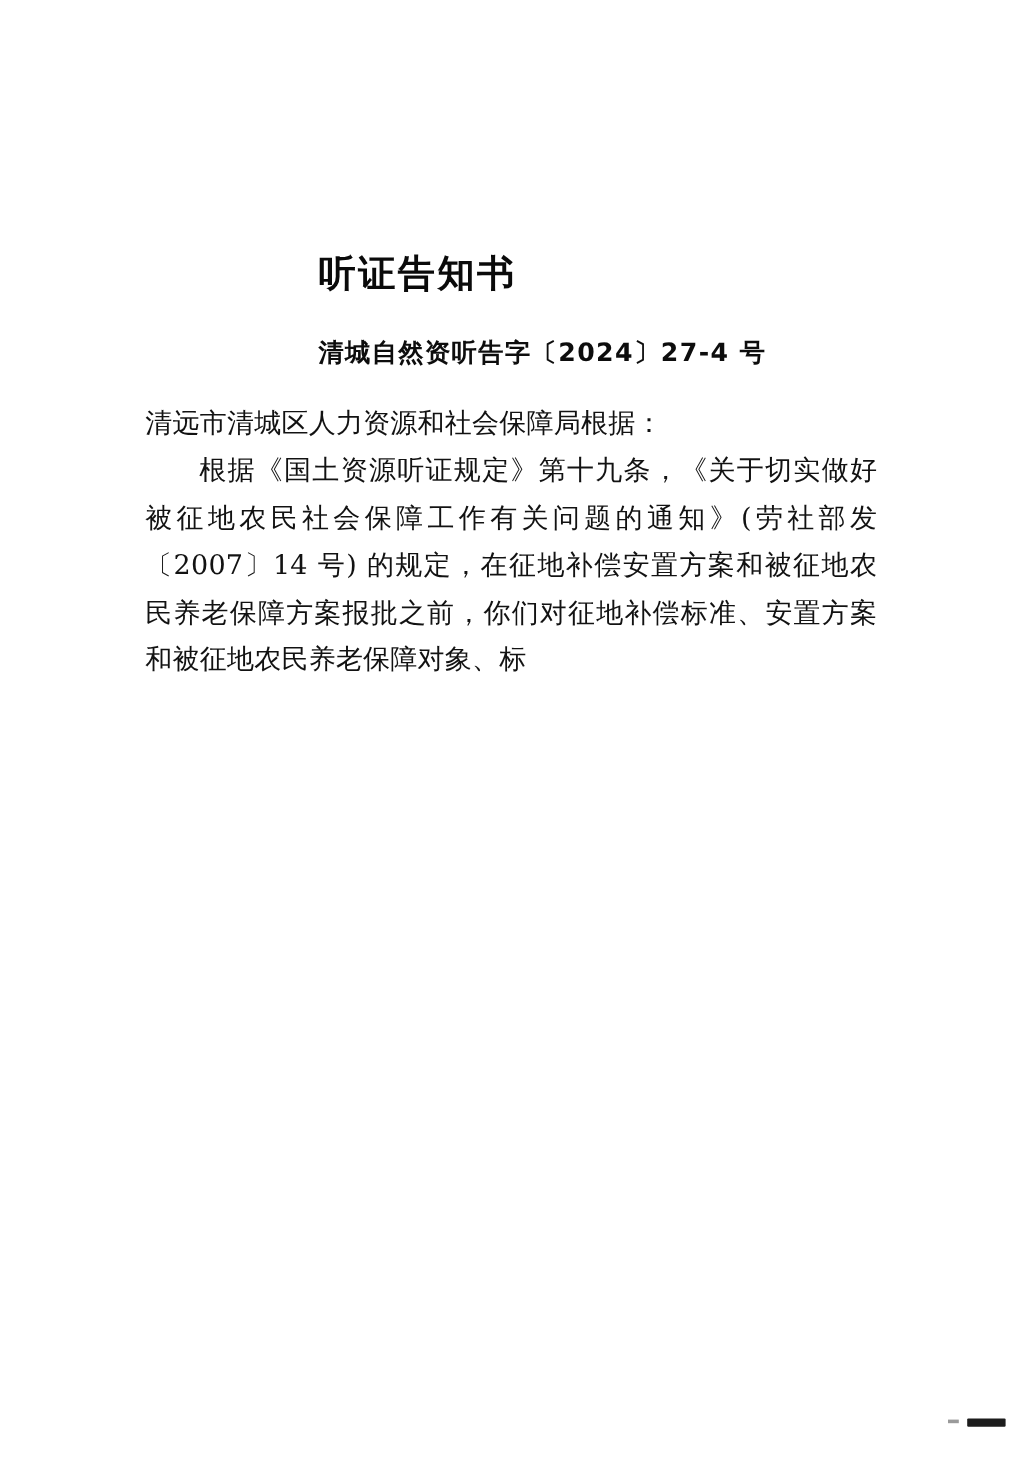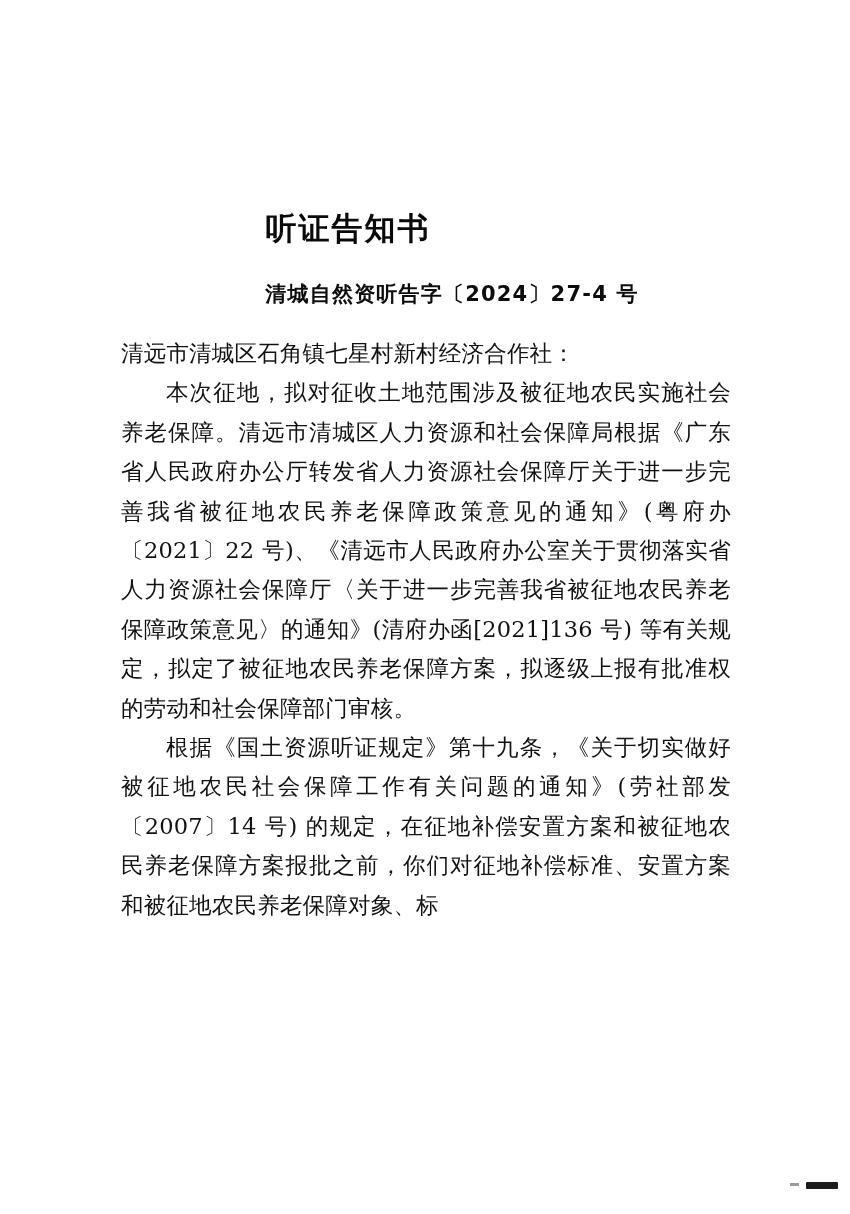--- a/index.html
+++ b/index.html
@@ -112,23 +112,22 @@
 <body>
 
 <div class="page">
   <div class="paper-tint"></div>
 
   <div class="doc-title">听证告知书</div>
 
   <div class="doc-number">清城自然资听告字〔2024〕27-4 号</div>
 
   <div class="body-block">
-    <p class="para salutation">清远市清城区石角镇七星村新村经济合作社：</p>
+    <p class="para salutation">清远市清城区人力资源和社会保障局根据：</p>
 
 
-    <p class="para indent">本次征地，拟对征收土地范围涉及被征地农民实施社会养老保障。清远市清城区人力资源和社会保障局根据《广东省人民政府办公厅转发省人力资源社会保障厅关于进一步完善我省被征地农民养老保障政策意见的通知》(粤府办〔2021〕22 号)、《清远市人民政府办公室关于贯彻落实省人力资源社会保障厅〈关于进一步完善我省被征地农民养老保障政策意见〉的通知》(清府办函[2021]136 号) 等有关规定，拟定了被征地农民养老保障方案，拟逐级上报有批准权的劳动和社会保障部门审核。</p>
 
     <p class="para indent">根据《国土资源听证规定》第十九条，《关于切实做好被征地农民社会保障工作有关问题的通知》(劳社部发〔2007〕14 号) 的规定，在征地补偿安置方案和被征地农民养老保障方案报批之前，你们对征地补偿标准、安置方案和被征地农民养老保障对象、标</p>
   </div>
 
   <div class="scan-artifact-small"></div>
   <div class="scan-artifact"></div>
 </div>
 
 </body></html>

